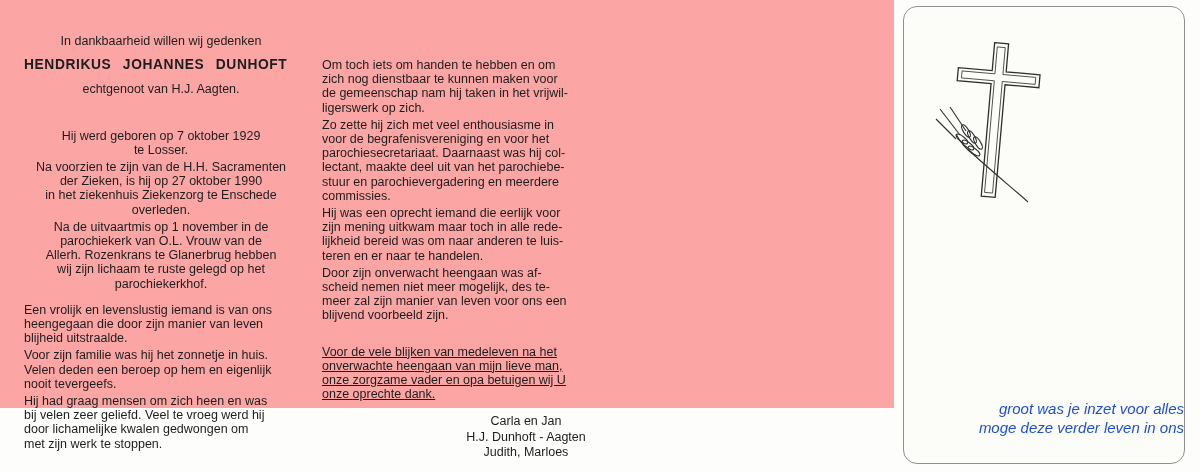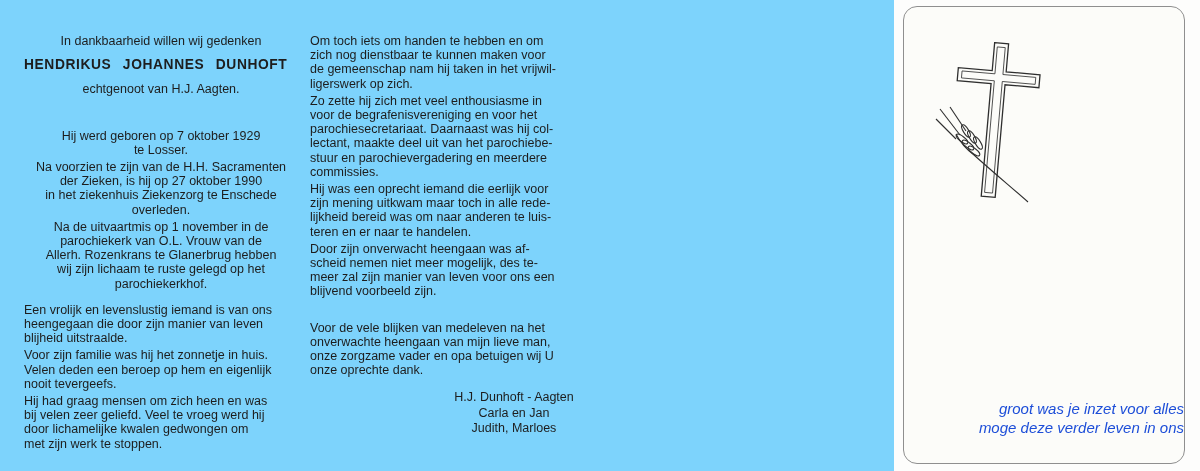--- a/index.html
+++ b/index.html
@@ -8,45 +8,45 @@
     width: 1200px; height: 471px;
     background: #ffffff;
     font-family: "Liberation Sans", sans-serif;
     color: #1d1d1d;
   }
   .scan { position: relative; width: 1200px; height: 471px; overflow: hidden; background: #fdfdfc; }
 
   
   .spread {
     position: absolute; left: 0; top: 0;
-    width: 894px; height: 471px;
-    background: #7dd3fc;
+    width: 894px; height: 408px;
+    background: #fca5a5;
   }
   .col { position: absolute; top: 34px; }
   .col-left { left: 24px; width: 274px; }
-  .col-mid  { left: 310px; width: 280px; }
+  .col-mid  { left: 322px; width: 280px; margin-top: 24px; }
 
   p {
     margin: 0 0 3px 0;
     font-size: 12.5px;
     line-height: 14.2px;
     white-space: pre-line;
   }
   .center { text-align: center; }
   .intro  { margin-bottom: 10px; }
   .name {
     font-weight: bold;
     font-size: 13.8px;
     letter-spacing: 0.6px;
     word-spacing: 7px;
     margin: 0 0 10px 0;
   }
   .spouse { margin-bottom: 32px; }
   .gap-top { margin-top: 12px; }
-  .thanks { margin-top: 22px; }
+  .thanks { margin-top: 22px; text-decoration: underline; }
 
   .signatures {
     margin-top: 13px;
     margin-left: 104px;
     width: 200px;
     text-align: center;
   }
   .signatures p { margin: 0; white-space: normal; font-size: 12.5px; line-height: 15.5px; }
 
   
@@ -119,22 +119,22 @@
 teren en er naar te handelen.</p>
       <p>Door zijn onverwacht heengaan was af-
 scheid nemen niet meer mogelijk, des te-
 meer zal zijn manier van leven voor ons een
 blijvend voorbeeld zijn.</p>
       <p class="thanks">Voor de vele blijken van medeleven na het
 onverwachte heengaan van mijn lieve man,
 onze zorgzame vader en opa betuigen wij U
 onze oprechte dank.</p>
       <div class="signatures">
+        <p>Carla en Jan</p>
         <p>H.J. Dunhoft - Aagten</p>
-        <p>Carla en Jan</p>
         <p>Judith, Marloes</p>
       </div>
     </div>
 
   </div>
 
   <div class="right-card">
     <div class="cross-wrap">
       <svg width="160" height="175" viewBox="0 0 160 175" aria-hidden="true">
         <g transform="rotate(5 79 80)" stroke="#2e2e2e" fill="none" stroke-width="1.3">

